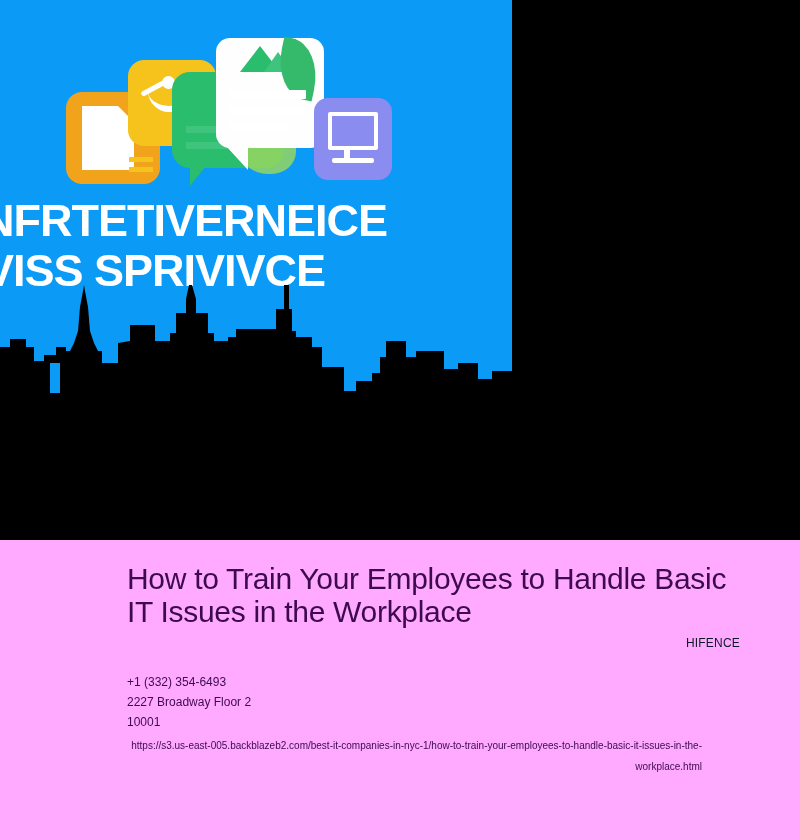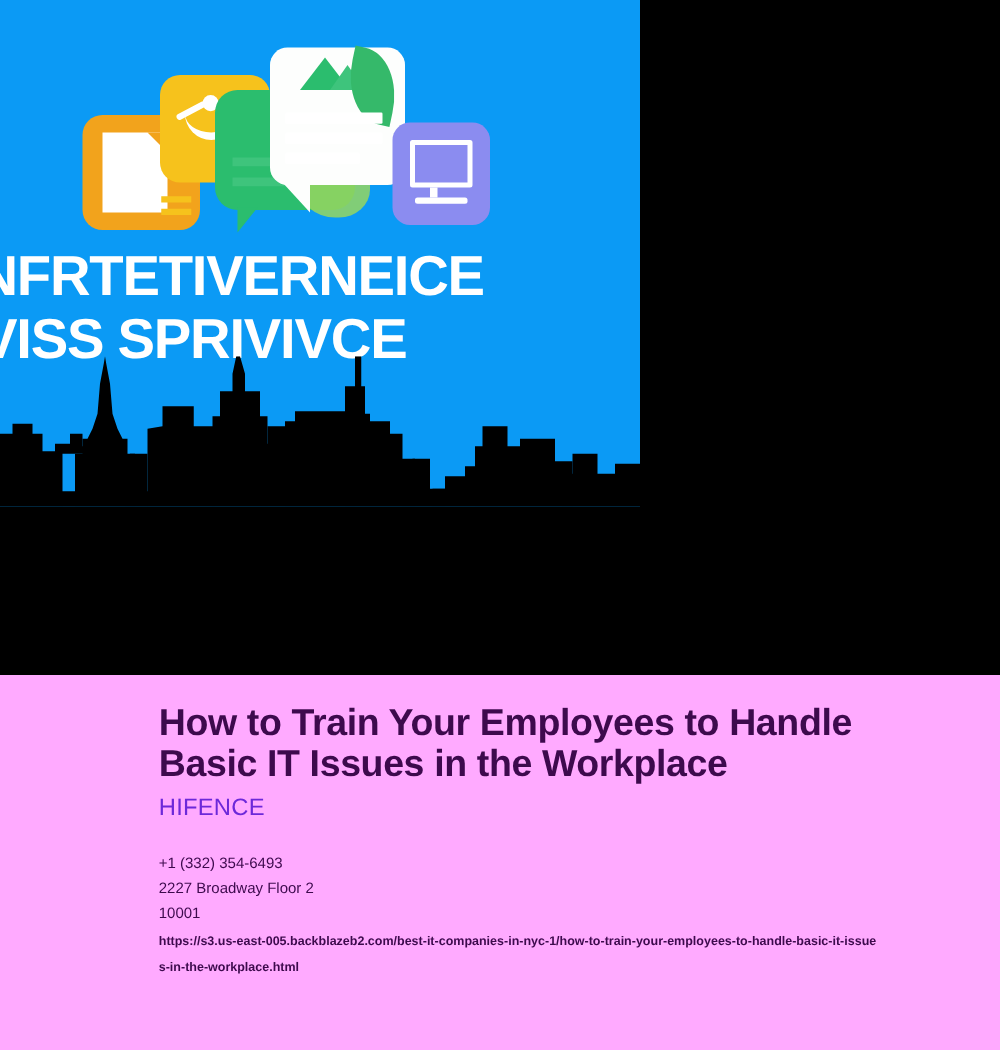--- a/index.html
+++ b/index.html
@@ -120,33 +120,33 @@
   .hero-line.l1 { margin-left:-18px; }
   .hero-line.l2 { margin-left:-16px; }
 
   
   .skyline { position:absolute; left:0; bottom:0; width:512px; height:120px; }
   .skyline svg { display:block; width:512px; height:120px; }
 
   
   .content { position:absolute; left:0; top:540px; width:800px; height:300px; padding:22px 60px 0 127px; }
   .title {
-    color:#3d0a4d; font-size:30px; line-height:33px; font-weight:700;
+    color:#3d0a4d; font-size:30px; line-height:33px; font-weight:400;
     letter-spacing:-.3px; max-width:600px;
   }
   .brand {
-    margin-top:8px; color:#6d28d9; font-size:19px; letter-spacing:.2px; font-weight:400;
+    margin-top:8px; color:#0f172a; font-size:12px; letter-spacing:.2px; font-weight:400;text-align:right;
   }
   .contact { margin-top:22px; }
   .contact-line {
     color:#3d0a4d; font-size:12px; line-height:20px; font-weight:400;
   }
   .url {
     margin-top:3px; color:#3d0a4d; font-size:10px; line-height:21px;
-    font-weight:700; word-break:break-all; max-width:575px;
+    font-weight:400; word-break:break-all; max-width:575px;text-align:right;
   }
 </style>
 </head>
 <body>
 
 <div class="page">
 
   <div class="hero-band">
     <div class="hero-art">
 

